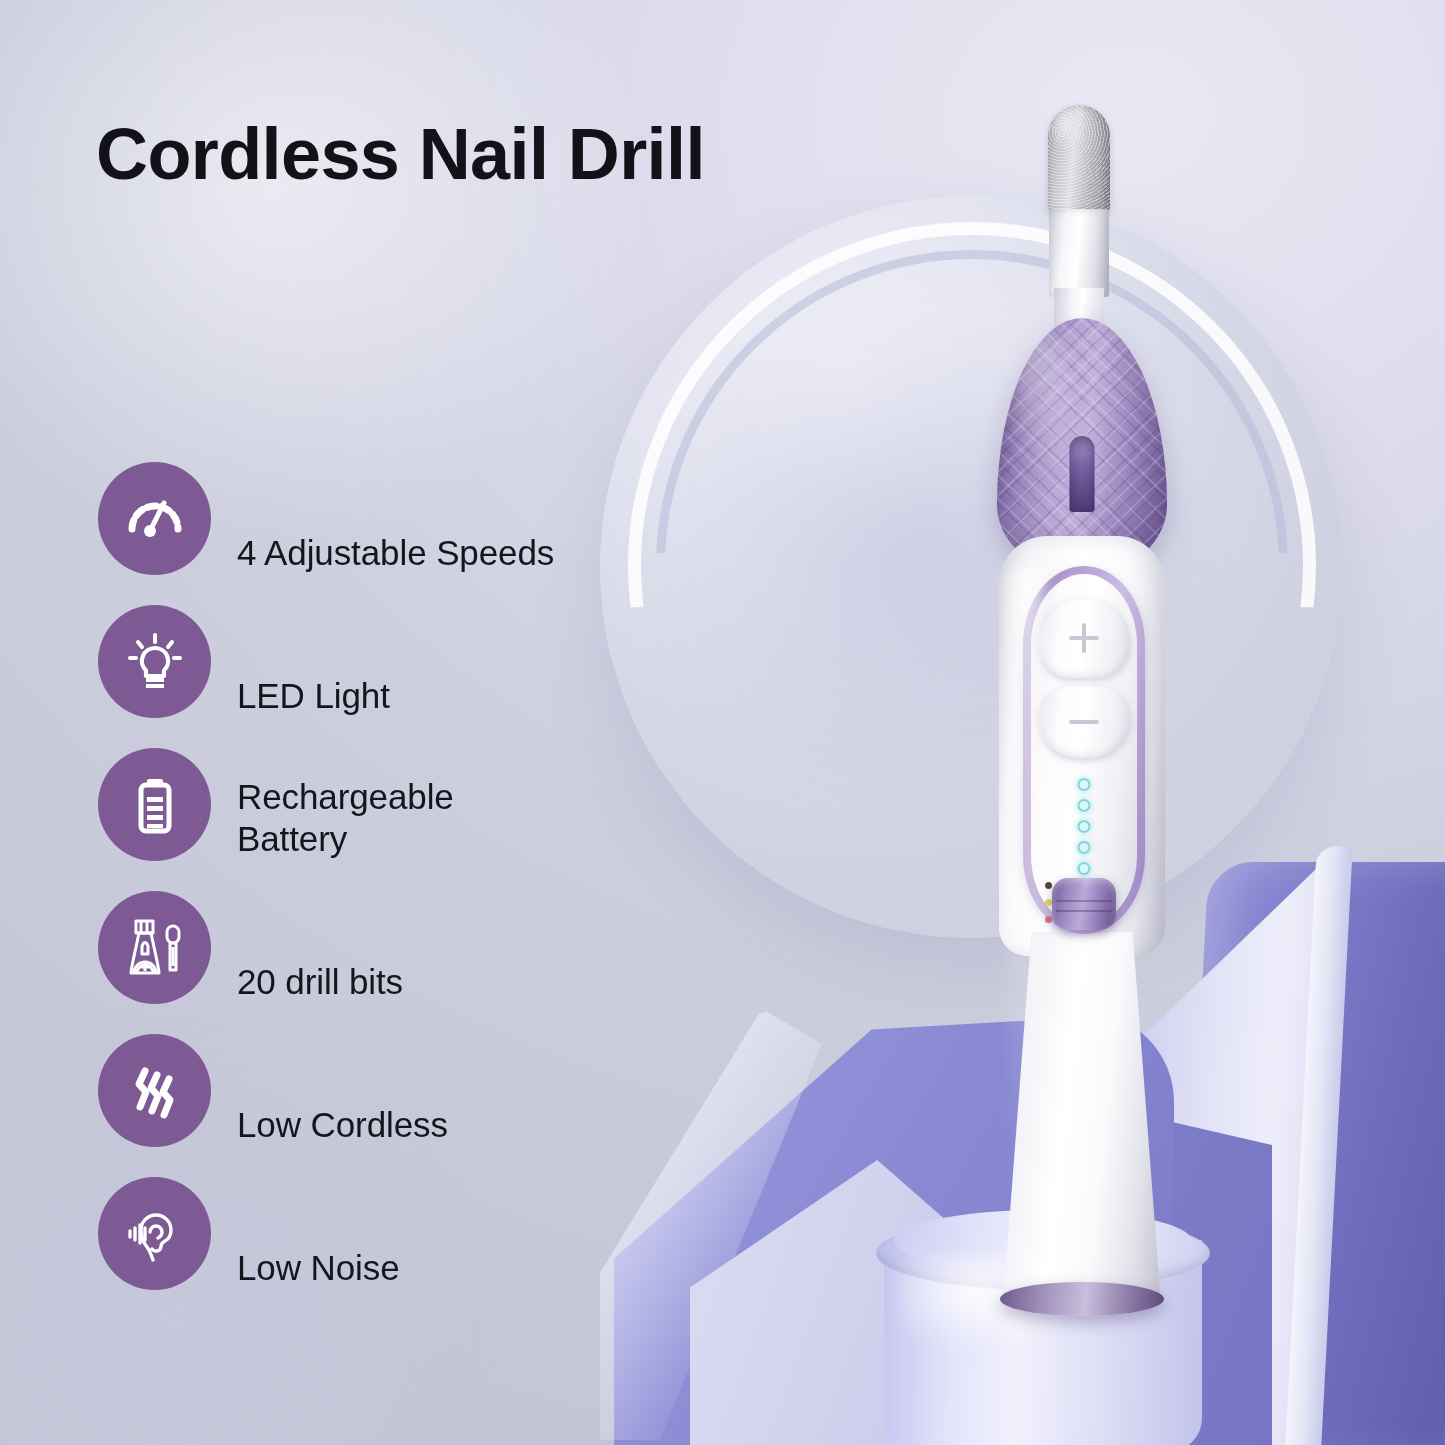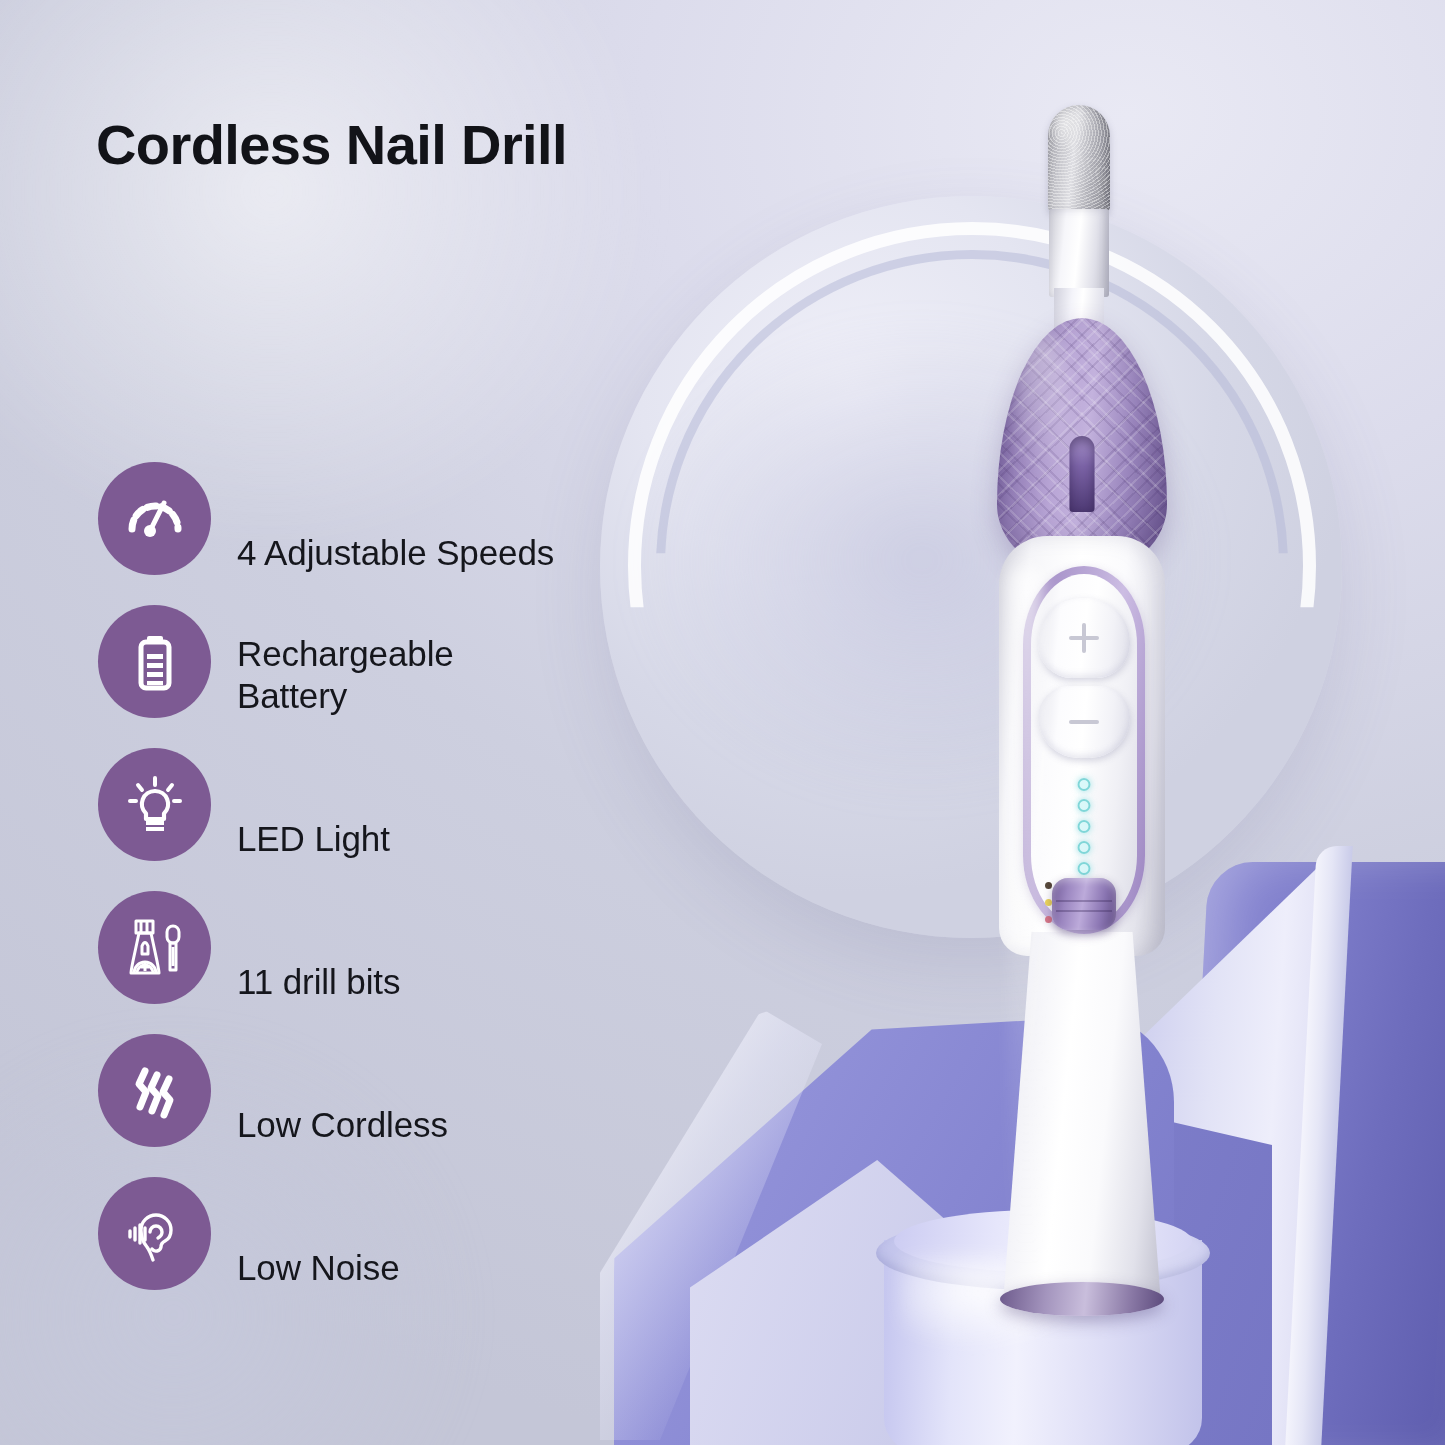--- a/index.html
+++ b/index.html
@@ -121,21 +121,21 @@
   }
   .podium-glow {
     position:absolute; left:900px; top:1256px; width:260px; height:140px;
     background:radial-gradient(60% 60% at 30% 25%, rgba(255,255,255,.85), rgba(255,255,255,0) 70%);
     filter:blur(9px);
   }
 
   
   .headline {
     position:absolute; left:96px; top:112px; width:820px;
-    font-size:56px; line-height:1.19; font-weight:700;
+    font-size:72px; line-height:1.19; font-weight:700;
     letter-spacing:-.6px; color:#121318;
   }
   .headline .hl-line { display:block; white-space:nowrap; }
 
   
   .features { position:absolute; left:98px; top:456px; width:520px; }
   .feature-row {
     display:flex; align-items:flex-end; gap:26px;
     height:119px; margin-bottom:24px;
   }
@@ -386,52 +386,52 @@
 
     <div class="feature-row">
       <div class="icon-badge">
         <svg width="64" height="64" viewBox="0 0 64 64">
           <path d="M9 42 A23 23 0 0 1 55 42" fill="none" stroke="#fff" stroke-width="7" stroke-linecap="round" stroke-dasharray="9 5"></path>
           <path d="M41 16 L27 44" stroke="#fff" stroke-width="5" stroke-linecap="round"></path>
           <circle cx="27" cy="44" r="6" fill="#fff"></circle>
         </svg>
       </div>
       <div class="feature-label">4 Adjustable Speeds</div>
-    </div>
-
-    <div class="feature-row">
-      <div class="icon-badge">
-        <svg width="64" height="64" viewBox="0 0 64 64">
-          <rect x="24" y="6" width="16" height="7" rx="2" fill="#fff"></rect>
-          <rect x="18" y="12" width="28" height="46" rx="5" fill="none" stroke="#fff" stroke-width="5"></rect>
-          <rect x="24" y="24" width="16" height="5" fill="#fff"></rect>
-          <rect x="24" y="33" width="16" height="5" fill="#fff"></rect>
-          <rect x="24" y="42" width="16" height="5" fill="#fff"></rect>
-          <rect x="24" y="51" width="16" height="4" fill="#fff"></rect>
-        </svg>
-      </div>
-      <div class="feature-label">Rechargeable Battery</div>
     </div>
 
     <div class="feature-row">
       <div class="icon-badge">
         <svg width="64" height="64" viewBox="0 0 64 64">
           <path d="M32 18 a13 13 0 0 1 9 22.5 V46 H23 v-5.5 A13 13 0 0 1 32 18 z" fill="none" stroke="#fff" stroke-width="4.2" stroke-linejoin="round"></path>
           <rect x="23" y="48" width="18" height="4" fill="#fff"></rect>
           <rect x="23" y="54" width="18" height="4" fill="#fff"></rect>
           <g stroke="#fff" stroke-width="4" stroke-linecap="round">
             <line x1="32" y1="5" x2="32" y2="12"></line>
             <line x1="15" y1="12" x2="19" y2="17"></line>
             <line x1="49" y1="12" x2="45" y2="17"></line>
             <line x1="7" y1="28" x2="13" y2="28"></line>
             <line x1="57" y1="28" x2="51" y2="28"></line>
           </g>
         </svg>
       </div>
       <div class="feature-label">LED Light</div>
+    </div>
+
+    <div class="feature-row">
+      <div class="icon-badge">
+        <svg width="64" height="64" viewBox="0 0 64 64">
+          <rect x="24" y="6" width="16" height="7" rx="2" fill="#fff"></rect>
+          <rect x="18" y="12" width="28" height="46" rx="5" fill="none" stroke="#fff" stroke-width="5"></rect>
+          <rect x="24" y="24" width="16" height="5" fill="#fff"></rect>
+          <rect x="24" y="33" width="16" height="5" fill="#fff"></rect>
+          <rect x="24" y="42" width="16" height="5" fill="#fff"></rect>
+          <rect x="24" y="51" width="16" height="4" fill="#fff"></rect>
+        </svg>
+      </div>
+      <div class="feature-label">Rechargeable Battery</div>
     </div>
 
     <div class="feature-row">
       <div class="icon-badge">
         <svg width="64" height="64" viewBox="0 0 64 64">
           <g fill="none" stroke="#fff" stroke-width="3" stroke-linejoin="round">
             <rect x="13" y="5" width="17" height="12"></rect>
             <line x1="18" y1="5" x2="18" y2="17"></line>
             <line x1="24" y1="5" x2="24" y2="17"></line>
             <path d="M16 17 L10 45 Q8 55 8 57 H36 Q36 55 34 45 L28 17 z"></path>
@@ -439,21 +439,21 @@
             <path d="M11 57 a11 11 0 0 1 22 0"></path>
             <path d="M19 30 q3 -7 6 0 v8 h-6 z"></path>
             <line x1="22" y1="47" x2="22" y2="55"></line>
             <line x1="18" y1="51" x2="26" y2="51"></line>
             <rect x="44" y="10" width="12" height="17" rx="6"></rect>
             <rect x="47" y="27" width="6" height="27"></rect>
             <line x1="50" y1="31" x2="50" y2="50"></line>
           </g>
         </svg>
       </div>
-      <div class="feature-label">11 drill bits</div>
+      <div class="feature-label">20 drill bits</div>
     </div>
 
     <div class="feature-row">
       <div class="icon-badge">
         <svg width="64" height="64" viewBox="0 0 64 64">
           <g stroke="#fff" stroke-width="7" stroke-linecap="round" stroke-linejoin="round" fill="none">
             <path d="M22 12 L16 25 L23 33 L17 48"></path>
             <path d="M34 16 L28 29 L35 37 L29 52"></path>
             <path d="M46 20 L40 33 L47 41 L41 56"></path>
           </g>

